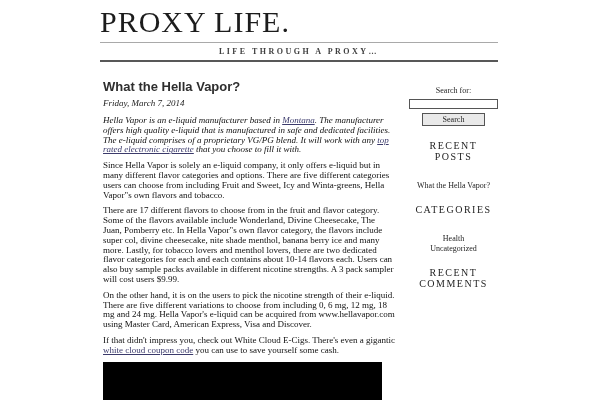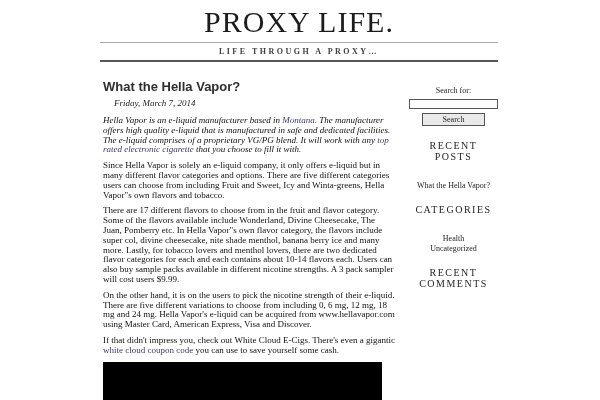--- a/index.html
+++ b/index.html
@@ -4,45 +4,45 @@
 <style>
   html,body{margin:0;padding:0;}
   body{
     width:600px;height:400px;overflow:hidden;background:#ffffff;
     font-family:"Liberation Serif",serif;color:#101010;
   }
   .page{width:398px;margin-left:100px;}
   
   .site-title{
     font-family:"Liberation Serif",serif;font-weight:normal;
-    font-size:30px;letter-spacing:1px;text-align:center;
+    font-size:30px;letter-spacing:1px;text-align:left;
     margin:5px 0 3px;color:#1c1c1c;
   }
   .rule-light{border:0;border-top:1px solid #a9a9a9;margin:0;}
   .rule-dark{border:0;border-top:2px solid #585858;margin:0;}
   .tagline{
     text-align:center;font-size:8px;font-weight:bold;
     letter-spacing:2.5px;color:#3f3f3f;margin:4px 0;
   }
   
   .content{display:flex;margin-top:17px;}
   .main{width:296px;box-sizing:border-box;padding-left:3px;flex:none;}
   .sidebar{
     flex:1;margin-left:13px;text-align:center;
     font-size:8px;color:#1e1e1e;padding-top:7px;
   }
   
   .post-title{
     font-family:"Liberation Sans",sans-serif;font-size:13px;font-weight:bold;
     color:#2e2e2e;margin:0 0 4px;
   }
-  .post-date{font-style:italic;font-size:9px;margin:0 11px 8px;color:#1c1c1c;}
+  .post-date{font-style:italic;font-size:9px;margin:0 0 8px;color:#1c1c1c;}
   .para{font-size:9px;line-height:9.8px;margin:0 0 6px;color:#101010;}
   .para.italic{font-style:italic;}
-  a.body-link{color:#3b3a6b;cursor:pointer;}
+  a.body-link{color:#3b3a6b;text-decoration:underline;cursor:pointer;}
   
   .video{
     width:279px;height:107px;background:#000000;margin-top:3px;
     text-align:center;font-family:"Liberation Sans",sans-serif;
     box-sizing:border-box;padding-top:61px;
   }
   
   .search-label{margin:0 0 4px;}
   .search-input{
     width:100%;height:10px;border:1px solid #555;box-sizing:border-box;

